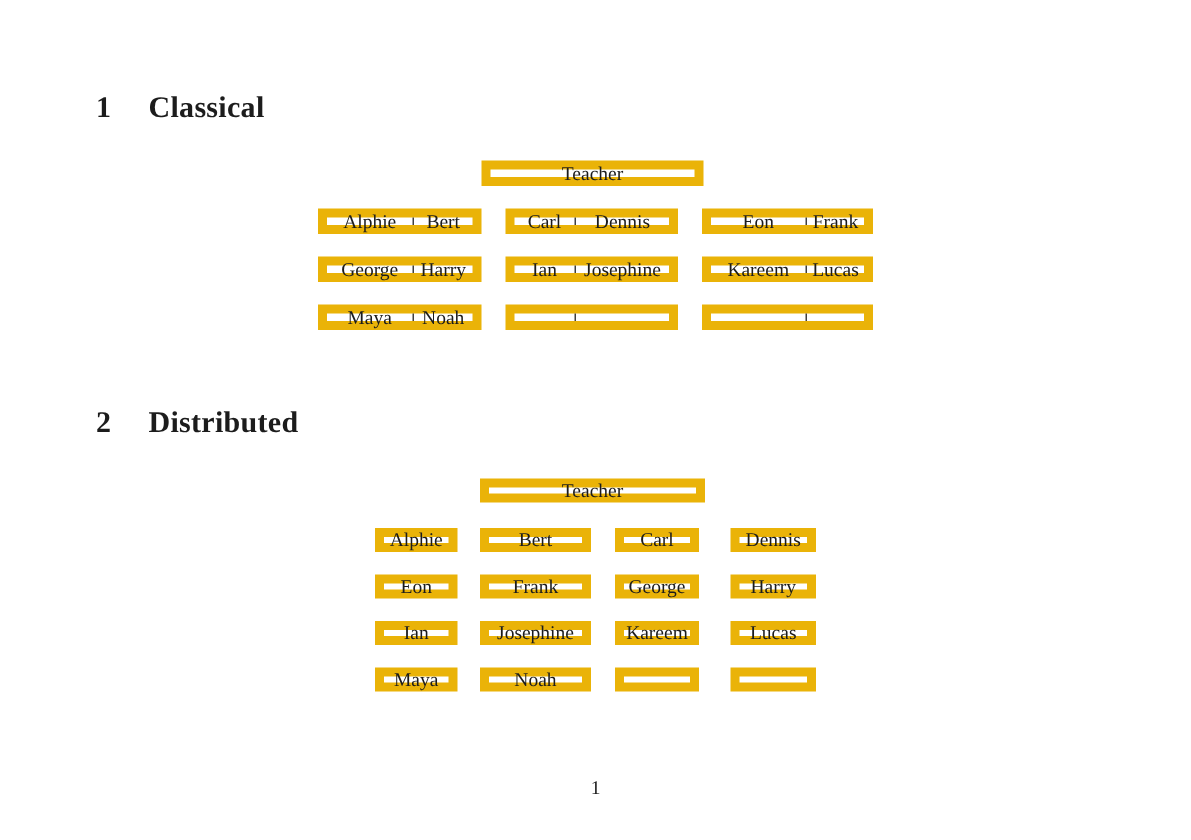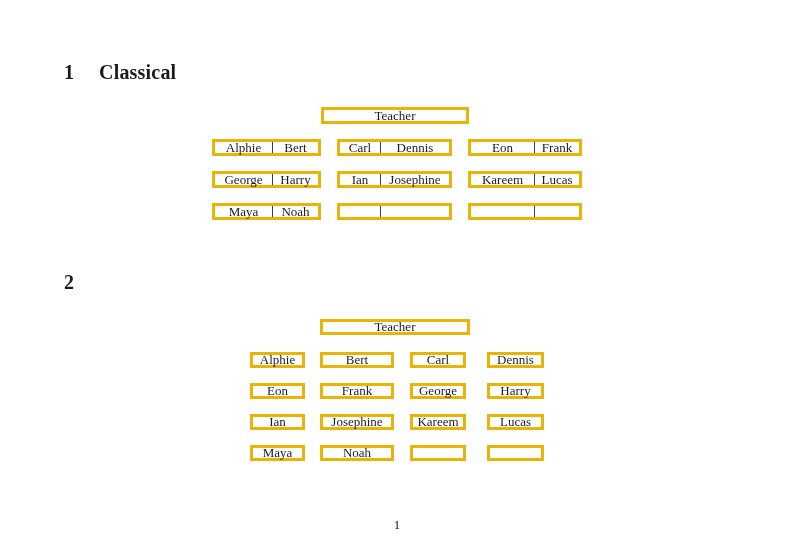--- a/index.html
+++ b/index.html
@@ -29,21 +29,21 @@
     letter-spacing: 0.2px;
   }
   .heading .hnum { width: 35px; }
   #heading-classical   { top: 61px; }
   #heading-distributed { top: 271px; }
 
   
   .box {
     position: absolute;
     box-sizing: border-box;
-    border: 3px solid #eab308;
+    border: 6px solid #eab308;
     background: #ffffff;
     display: flex;
     align-items: center;
     justify-content: center;
     font-size: 13px;
     line-height: 14px;
     white-space: nowrap;
   }
 
   
@@ -139,20 +139,21 @@
     <span class="seat first"></span>
     <span class="seat second"></span>
   </div>
   <div class="box cdesk ccolC crow2">
     <span class="seat first"></span>
     <span class="seat second"></span>
   </div>
 
   <div class="heading" id="heading-distributed">
     <span class="hnum">2</span>
+    <span>Distributed</span>
   </div>
 
   <div class="box teacher-d">
     <span>Teacher</span>
   </div>
 
   <div class="box dcol0 drow0">
     <span>Alphie</span>
   </div>
   <div class="box dcol1 drow0">

